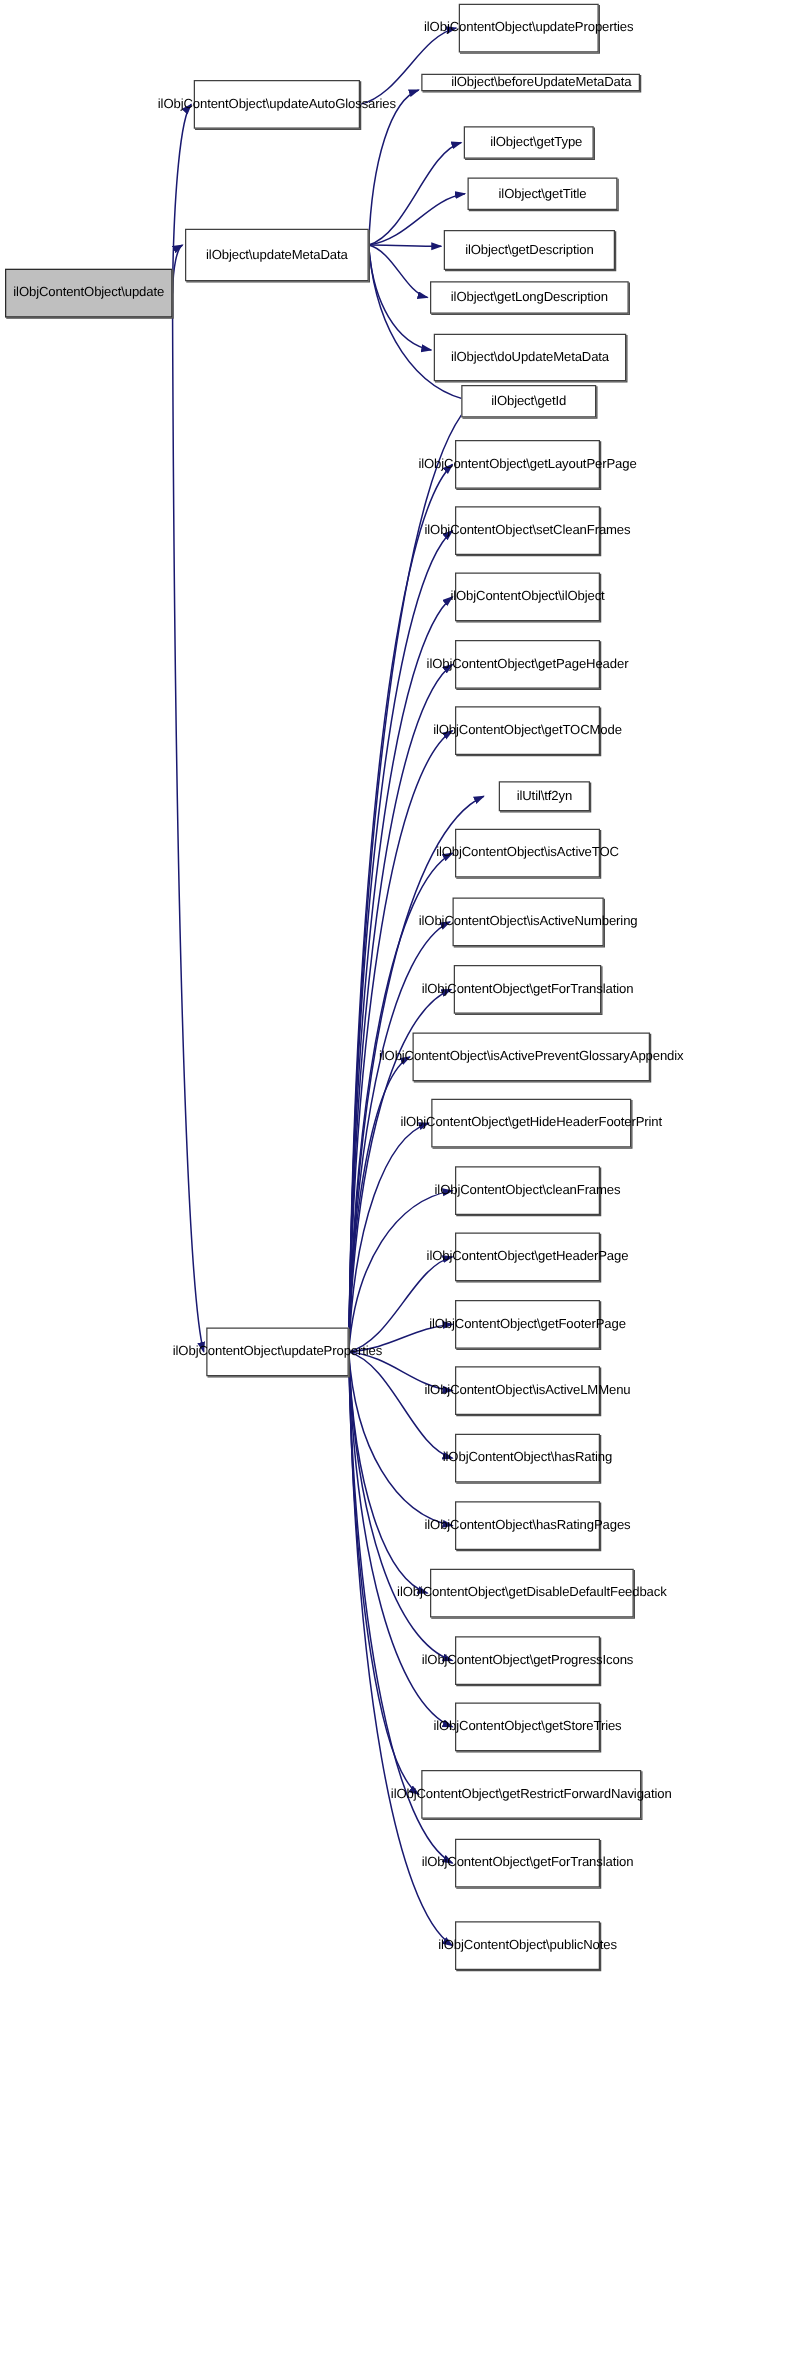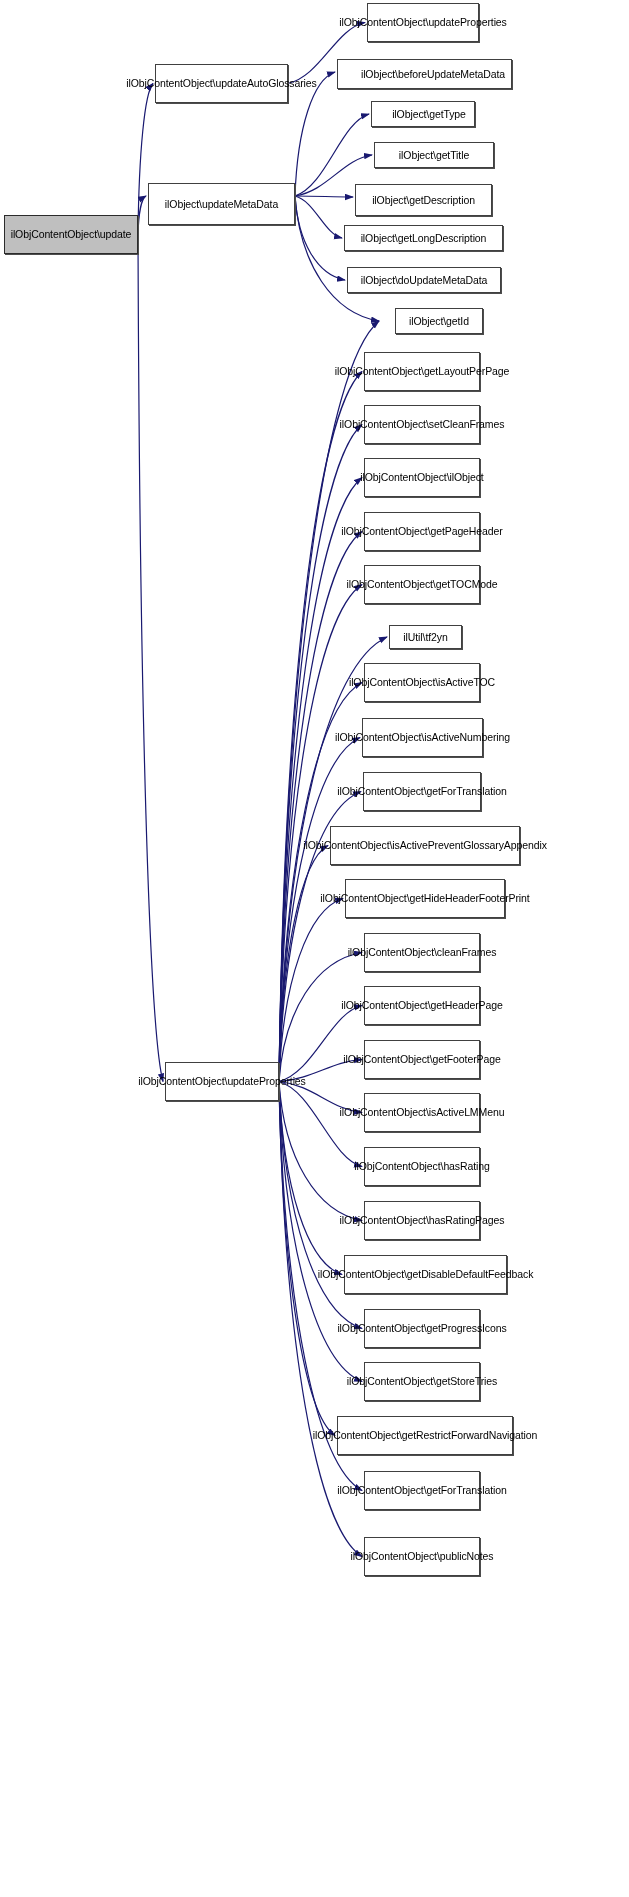--- a/index.html
+++ b/index.html
@@ -86,39 +86,39 @@
         <span class="ln">ilObjContentObject</span>
         <span class="ln">\updateAutoGlossaries</span>
       </div>
       <div class="nodebox" style="left: 148px; top: 183px; width: 147px; height: 42px;">
         <span class="ln">ilObject\updateMetaData</span>
       </div>
       <div class="nodebox" style="left: 367px; top: 3px; width: 112px; height: 39px;">
         <span class="ln">ilObjContentObject</span>
         <span class="ln">\updateProperties</span>
       </div>
-      <div class="nodebox" style="left: 337px; top: 59px; width: 175px; height: 30px; padding-left: 17px;">
+      <div class="nodebox" style="left: 337px; top: 59px; width: 175px; height: 14px; padding-left: 17px;">
         <span class="ln">ilObject\beforeUpdateMetaData</span>
       </div>
       <div class="nodebox" style="left: 371px; top: 101px; width: 104px; height: 26px; padding-left: 12px;">
         <span class="ln">ilObject\getType</span>
       </div>
       <div class="nodebox" style="left: 374px; top: 142px; width: 120px; height: 26px;">
         <span class="ln">ilObject\getTitle</span>
       </div>
       <div class="nodebox" style="left: 355px; top: 184px; width: 137px; height: 32px;">
         <span class="ln">ilObject\getDescription</span>
       </div>
       <div class="nodebox" style="left: 344px; top: 225px; width: 159px; height: 26px; align-items: center;">
         <span class="ln">ilObject\getLongDescription</span>
       </div>
-      <div class="nodebox" style="left: 347px; top: 267px; width: 154px; height: 26px;">
+      <div class="nodebox" style="left: 347px; top: 267px; width: 154px; height: 38px;">
         <span class="ln">ilObject\doUpdateMetaData</span>
       </div>
-      <div class="nodebox" style="left: 395px; top: 308px; width: 88px; height: 26px;">
+      <div class="nodebox" style="left: 369px; top: 308px; width: 108px; height: 26px;">
         <span class="ln">ilObject\getId</span>
       </div>
       <div class="nodebox" style="left: 364px; top: 352px; width: 116px; height: 39px;">
         <span class="ln">ilObjContentObject</span>
         <span class="ln">\getLayoutPerPage</span>
       </div>
       <div class="nodebox" style="left: 364px; top: 405px; width: 116px; height: 39px;">
         <span class="ln">ilObjContentObject</span>
         <span class="ln">\setCleanFrames</span>
       </div>
@@ -127,21 +127,21 @@
         <span class="ln">\ilObject</span>
       </div>
       <div class="nodebox" style="left: 364px; top: 512px; width: 116px; height: 39px;">
         <span class="ln">ilObjContentObject</span>
         <span class="ln">\getPageHeader</span>
       </div>
       <div class="nodebox" style="left: 364px; top: 565px; width: 116px; height: 39px;">
         <span class="ln">ilObjContentObject</span>
         <span class="ln">\getTOCMode</span>
       </div>
-      <div class="nodebox" style="left: 389px; top: 625px; width: 73px; height: 24px; text-align: right;">
+      <div class="nodebox" style="left: 399px; top: 625px; width: 73px; height: 24px; text-align: right;">
         <span class="ln">ilUtil\tf2yn</span>
       </div>
       <div class="nodebox" style="left: 364px; top: 663px; width: 116px; height: 39px;">
         <span class="ln">ilObjContentObject</span>
         <span class="ln">\isActiveTOC</span>
       </div>
       <div class="nodebox" style="left: 362px; top: 718px; width: 121px; height: 39px;">
         <span class="ln">ilObjContentObject</span>
         <span class="ln">\isActiveNumbering</span>
       </div>

